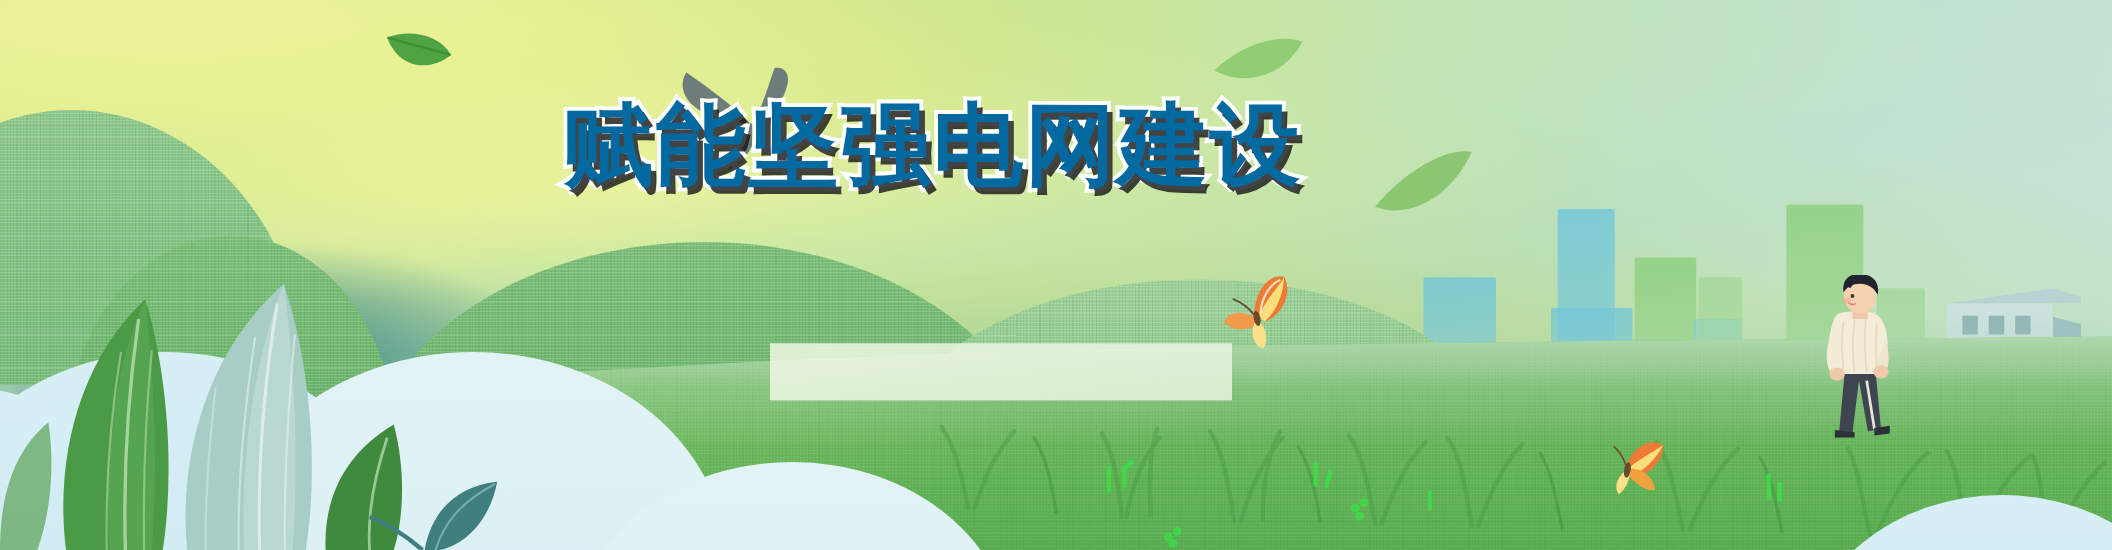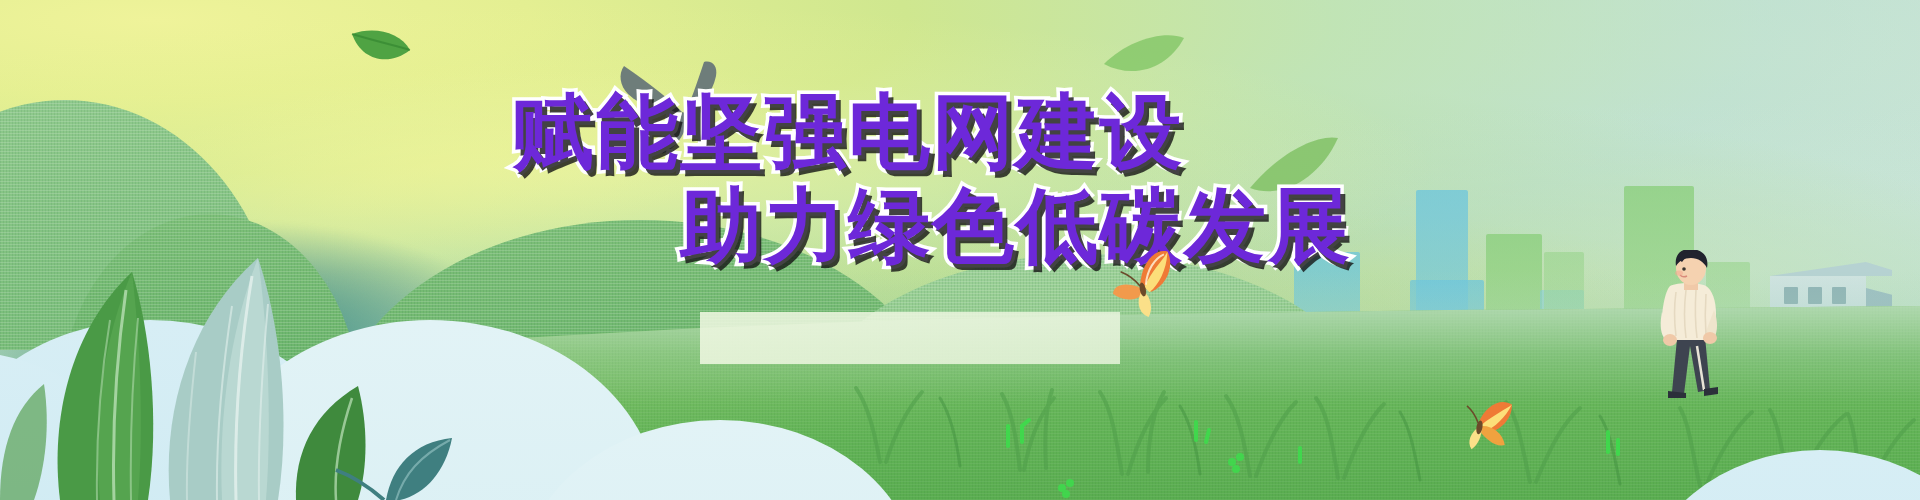--- a/index.html
+++ b/index.html
@@ -112,21 +112,21 @@
   .blob{position:absolute;border-radius:50%;
     background:linear-gradient(180deg,#d7eef5,#cdeaf2);}
   .blob.pale{background:linear-gradient(180deg,#e2f3f6,#d6eef3);}
 
   
   #title-wrap{position:absolute;left:0;top:0;width:1920px;height:500px;}
   .tline{
     position:absolute;white-space:nowrap;
     font-family:"DejaVu Sans","Liberation Sans",sans-serif;
     font-weight:bold;letter-spacing:2px;
-    color:#6d28d9;
+    color:#0369a1;
     -webkit-text-stroke:7px #ffffff;
     paint-order:stroke fill;
     text-shadow:5px 6px 0 rgba(20,20,20,.80);
   }
   #title-l1{left:512px;top:78px;font-size:82px;}
   #title-l2{left:680px;top:172px;font-size:82px;}
 
   #sub-bar{
     position:absolute;left:700px;top:312px;width:420px;height:52px;
     background:linear-gradient(90deg,rgba(240,248,226,0.86),rgba(238,247,226,0.80));
@@ -315,21 +315,20 @@
     <g fill="#6e7d7a">
       <path d="M624 66 C650 84 668 98 682 112 C664 116 644 108 628 94 C620 86 618 74 624 66 Z"></path>
       <path d="M704 62 C696 86 690 104 684 114 C700 110 712 94 716 76 C718 66 712 60 704 62 Z"></path>
       <path d="M682 112 C696 116 712 122 724 132 C706 136 690 130 680 120 Z"></path>
       <path d="M684 114 C676 128 668 142 662 154 C674 150 684 136 688 122 Z"></path>
     </g>
   </svg>
 
   <div id="title-wrap">
     <div class="tline" id="title-l1">赋能坚强电网建设</div>
-    <div class="tline" id="title-l2">助力绿色低碳发展</div>
     <div id="sub-bar"></div>
   </div>
 
   <svg class="lay" width="1920" height="500" viewBox="0 0 1920 500">
     <g transform="translate(1140,286) rotate(-12)">
       <path d="M0 0 C6 -22 22 -34 34 -28 C38 -14 28 4 10 8 Z" fill="#ef7a36"></path>
       <path d="M4 2 C16 -14 30 -22 34 -28 C30 -12 20 2 8 8 Z" fill="#fcdf7a"></path>
       <path d="M0 2 C-14 -8 -26 -6 -28 2 C-20 12 -6 14 2 8 Z" fill="#f29a4c"></path>
       <path d="M0 6 C-8 16 -6 28 2 32 C8 26 8 14 4 8 Z" fill="#fbe089"></path>
       <path d="M6 0 C10 -14 20 -24 30 -26" stroke="#fff7e0" stroke-width="2" fill="none" opacity=".8"></path>

